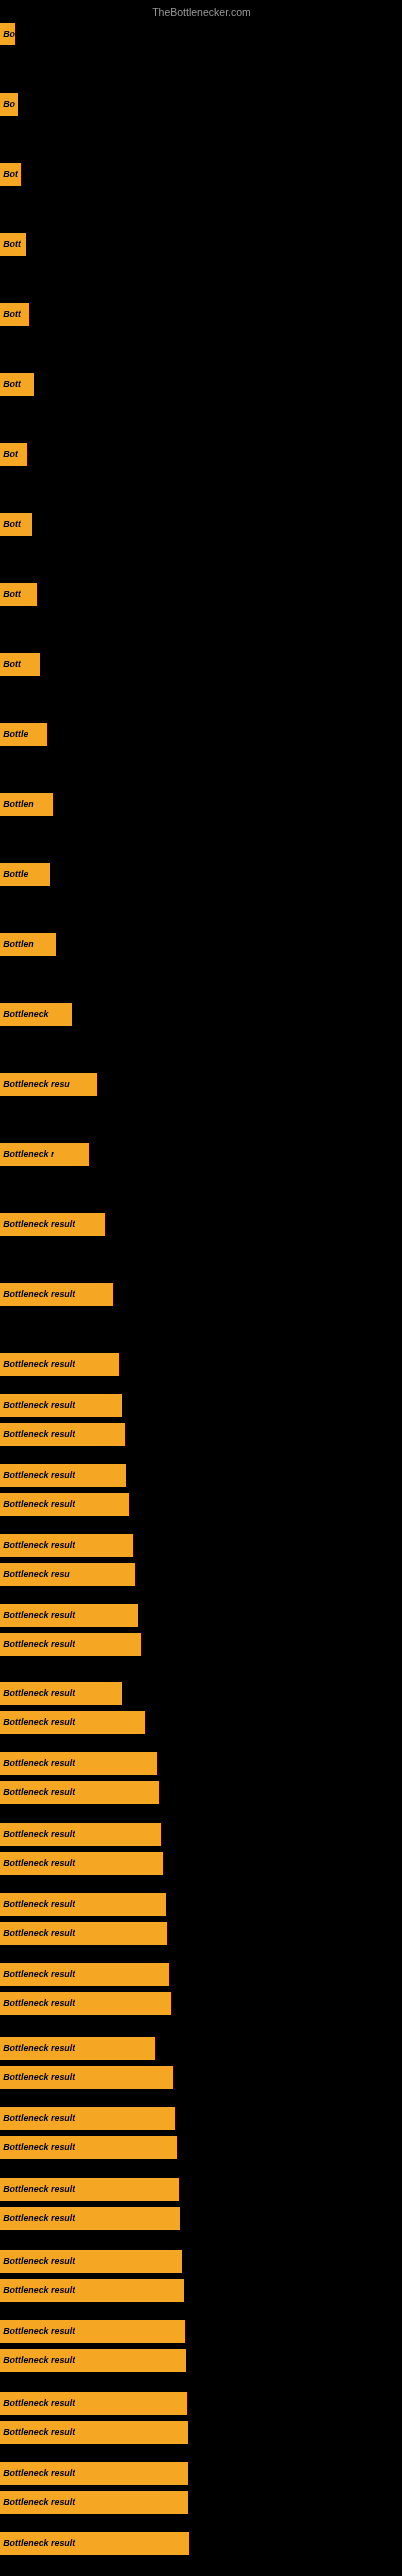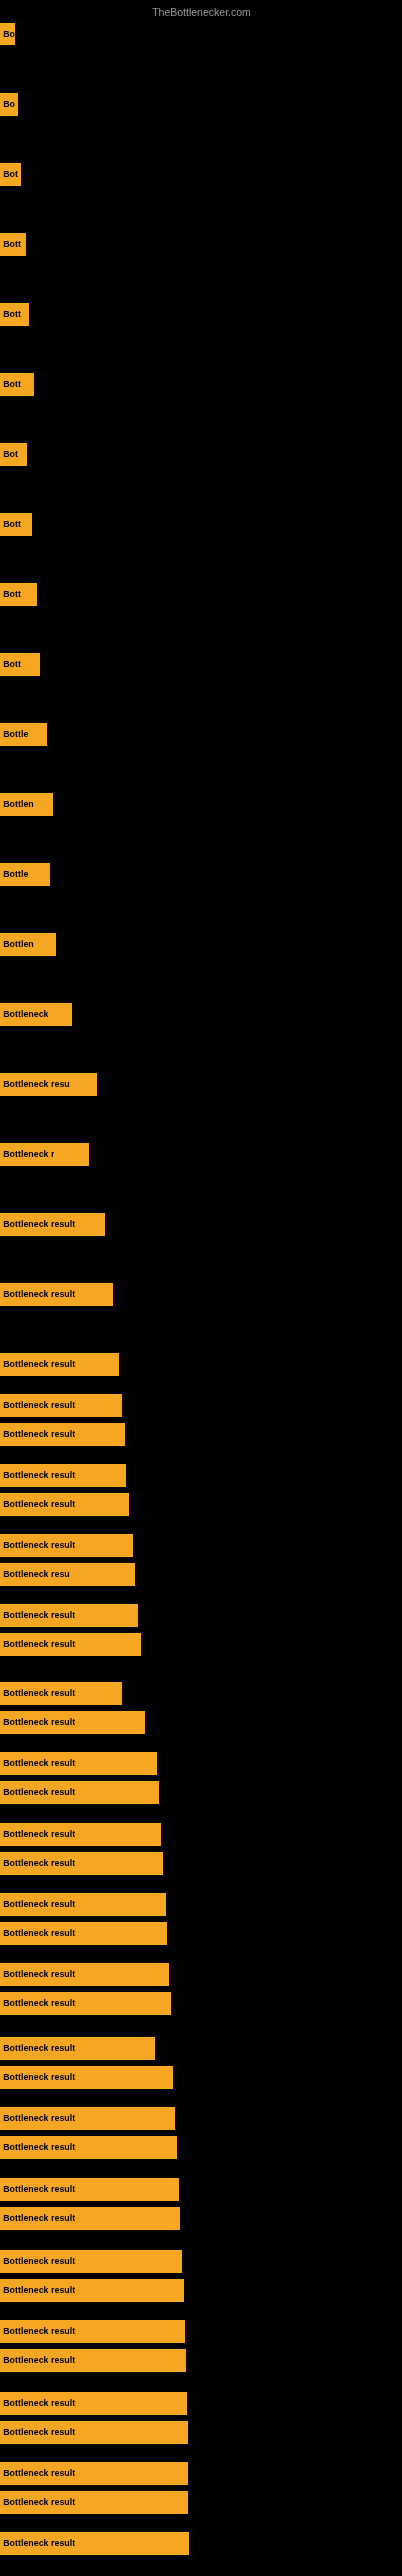--- a/index.html
+++ b/index.html
@@ -19,20 +19,21 @@
       top: 6.4px;
       left: 50%;
       transform: translateX(-50%);
       color: #999999;
       font-size: 10.5px;
       white-space: nowrap;
     }
     .bar-container {
       position: absolute;
       left: 0;
+      font-style: italic;
     }
     .bar {
       background-color: #F5A623;
       height: 22.5px;
       display: flex;
       align-items: center;
       padding-left: 3.2px;
     }
     .bar-label {
       color: #000000;

